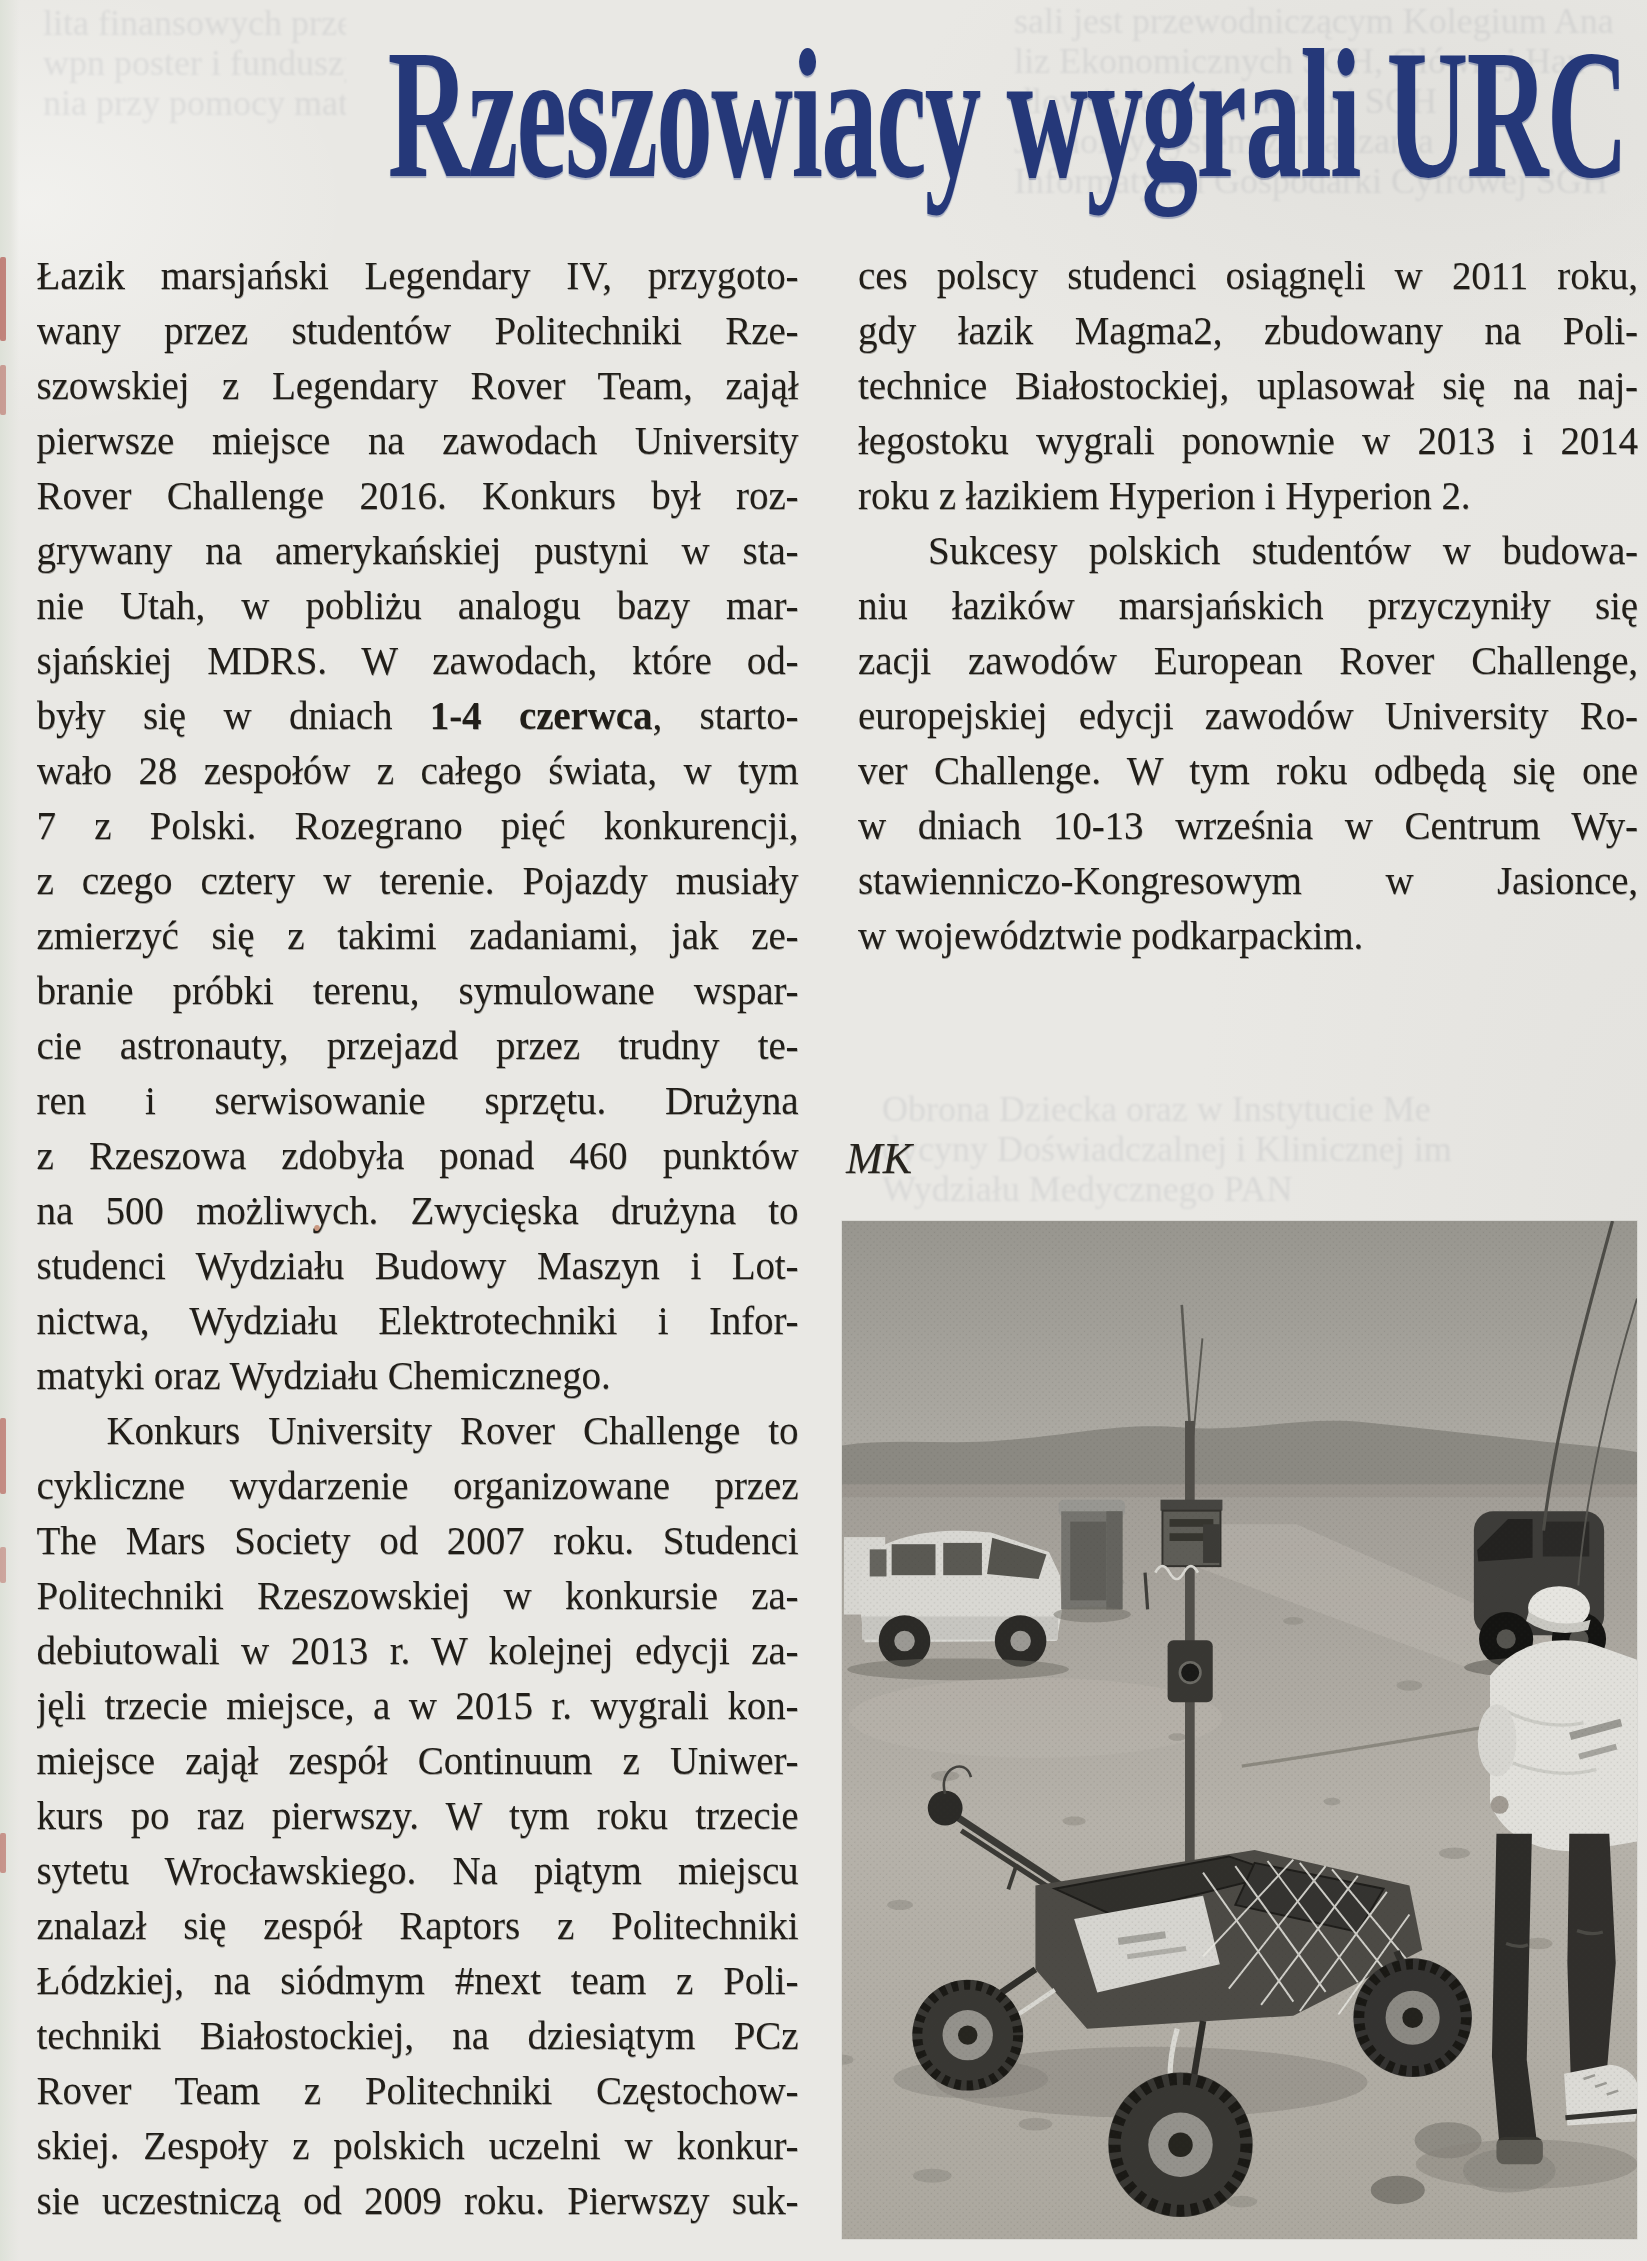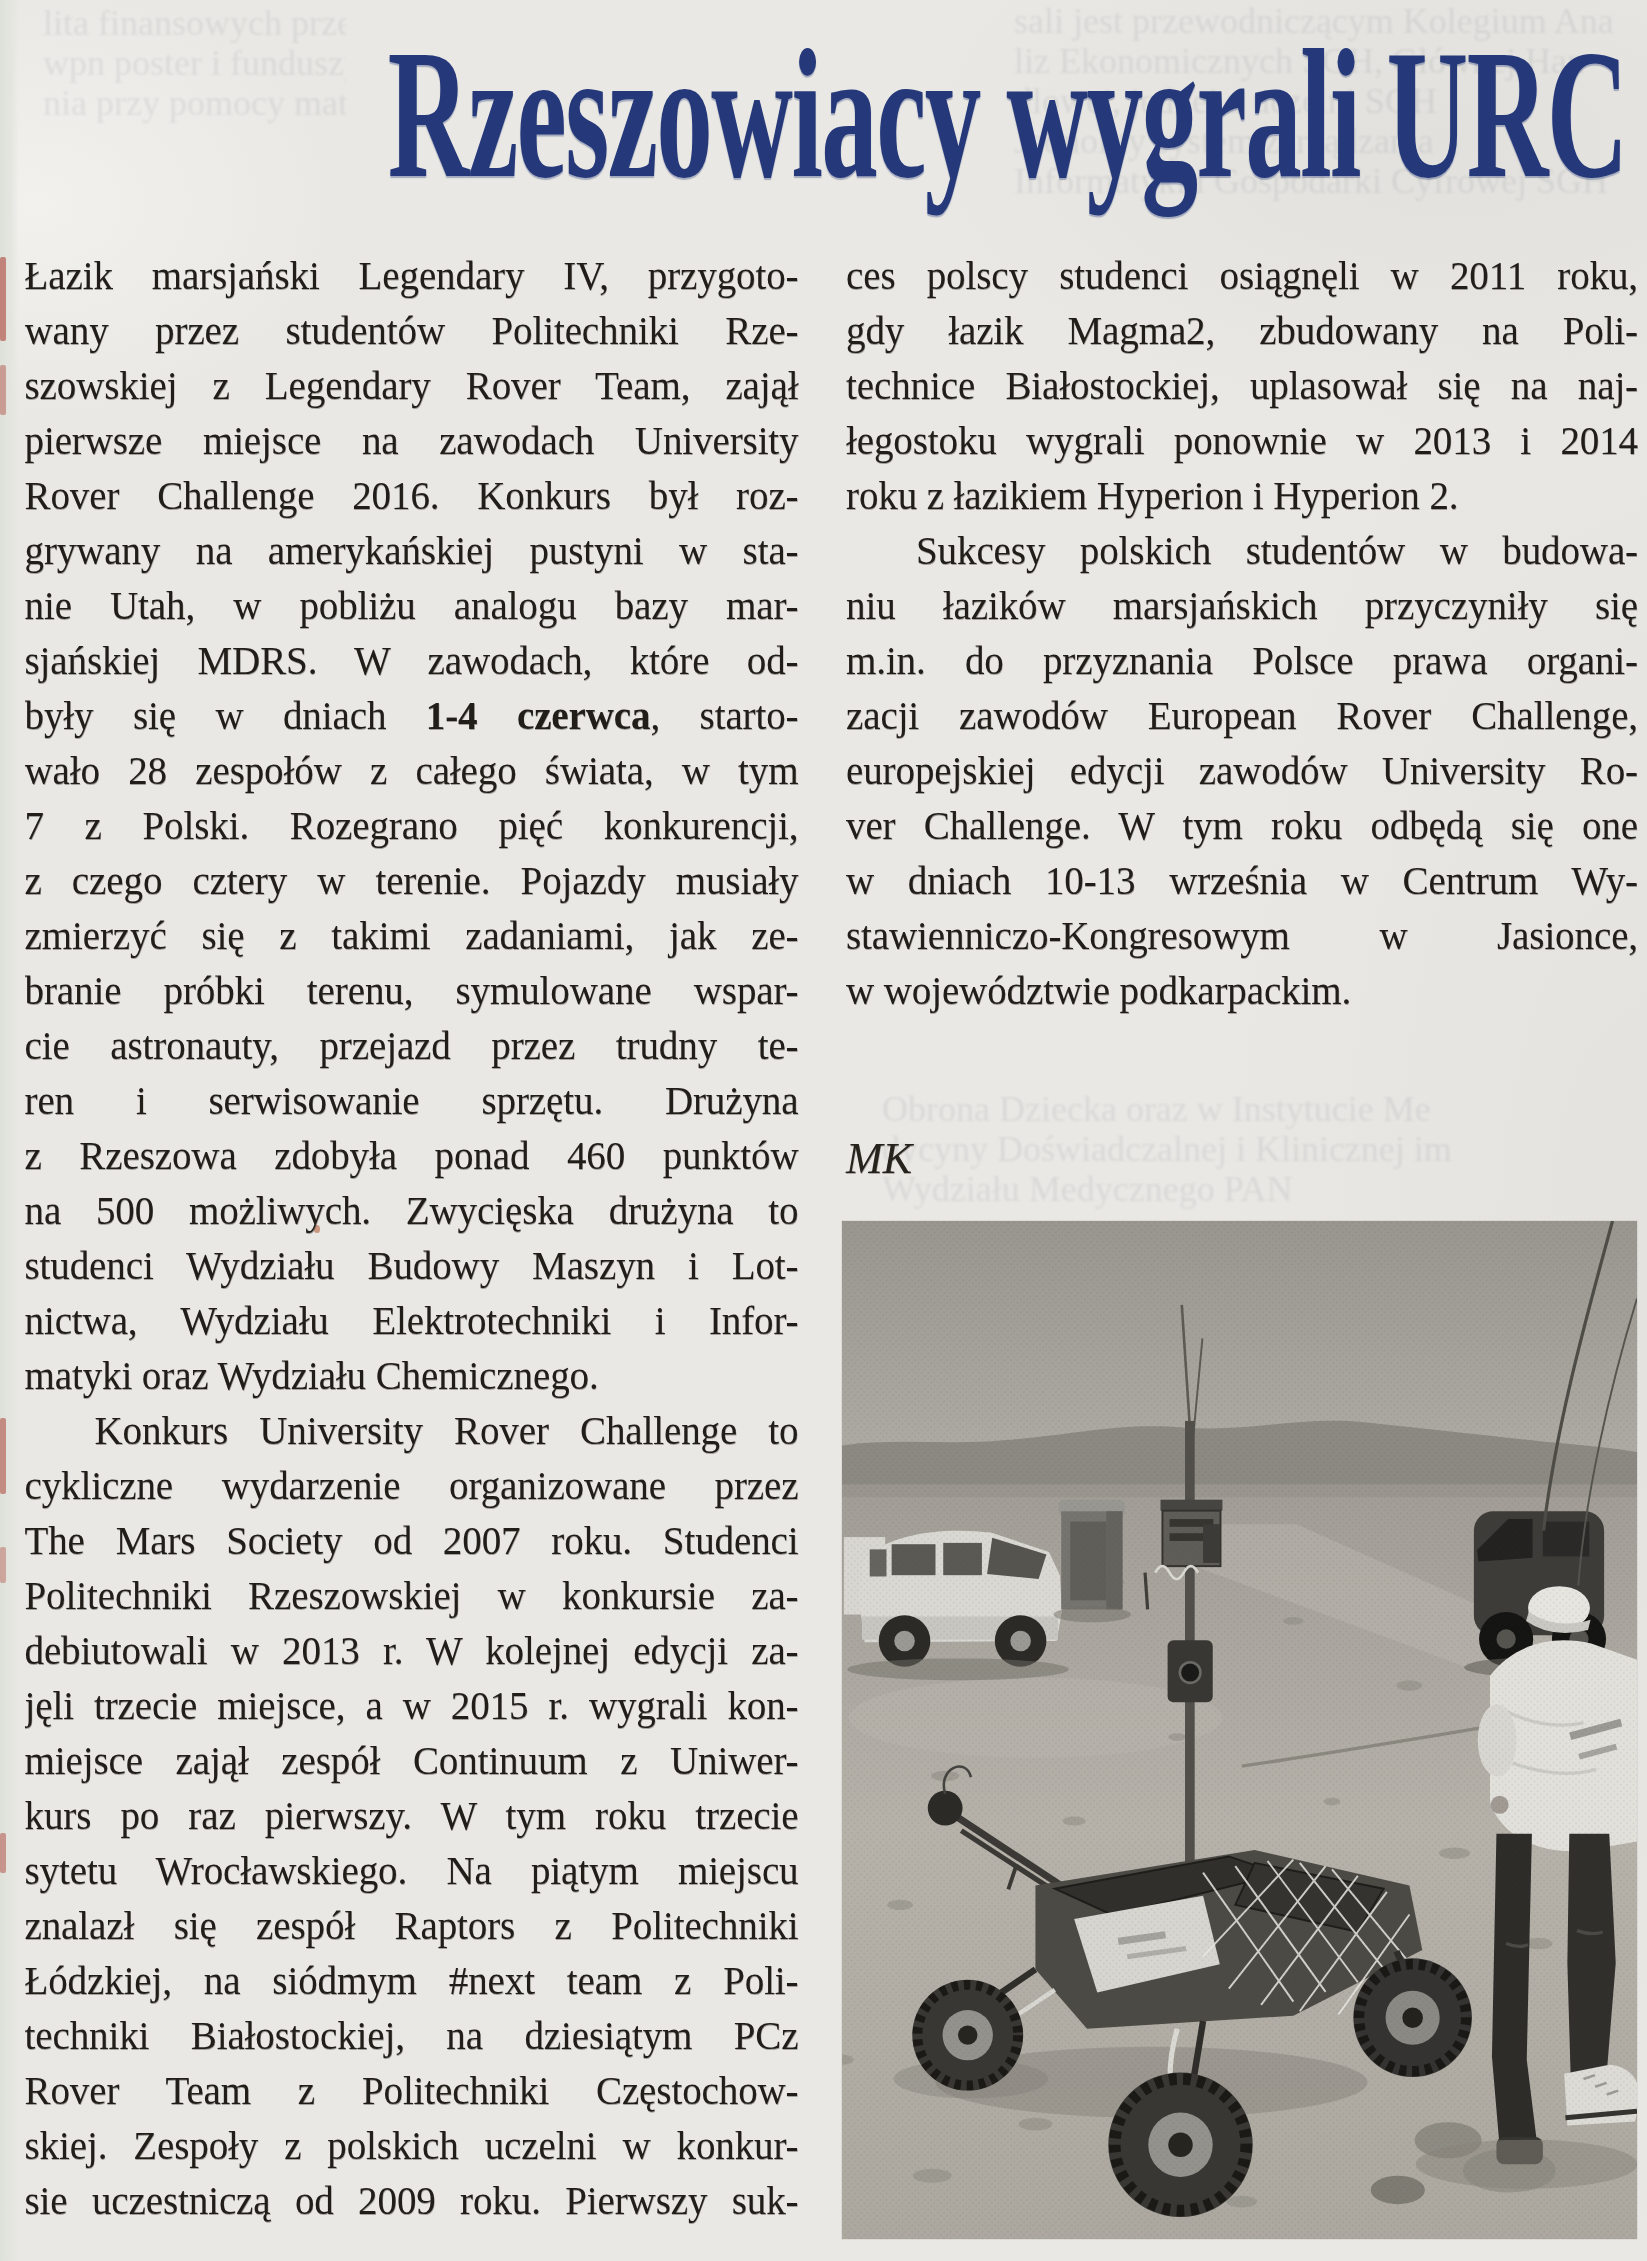--- a/index.html
+++ b/index.html
@@ -25,21 +25,21 @@
     color:#253879;font-weight:700;font-size:184px;line-height:193px;white-space:nowrap;}
   .title-inner{display:inline-block;transform:scaleX(0.615);transform-origin:50% 50%;
     letter-spacing:-2.6px;text-shadow:0 1.9px 1.3px rgba(37,56,121,0.35);}
 
   
   .col{position:absolute;top:248px;font-size:39px;color:#211e19;}
   #col-left{left:24.5px;width:774px;}
   #col-right{left:846px;width:792px;}
   .line{height:55px;line-height:55px;text-align:justify;text-align-last:justify;
     overflow:hidden;letter-spacing:-0.1px;white-space:nowrap;
-    text-shadow:0.4px 0.5px 0.6px rgba(24,21,15,0.34);}
+    text-shadow:0.4px 0.5px 0.6px rgba(24,21,15,0.34);margin-left:12px;}
   .line.noj{text-align-last:left;}
   .line.indent{text-indent:70px;}
   .line b{font-weight:700;}
 
   .byline{position:absolute;left:846px;width:789px;top:1130px;height:58px;line-height:58px;
     text-align:left;font-style:italic;font-size:44px;color:#26231d;
     text-shadow:0.4px 0.5px 0.6px rgba(24,21,15,0.3);}
 
   
   .photo{position:absolute;left:842px;top:1221px;width:795px;height:1018px;margin:0;
@@ -120,21 +120,20 @@
       <div class="line"><span>sie uczestniczą od 2009 roku. Pierwszy suk-</span></div>
     </div>
   <div id="col-right" class="col">
       <div class="line"><span>ces polscy studenci osiągnęli w 2011 roku,</span></div>
       <div class="line"><span>gdy łazik Magma2, zbudowany na Poli-</span></div>
       <div class="line"><span>technice Białostockiej, uplasował się na naj-</span></div>
       <div class="line"><span>łegostoku wygrali ponownie w 2013 i 2014</span></div>
       <div class="line noj"><span>roku z łazikiem Hyperion i Hyperion 2.</span></div>
       <div class="line indent"><span>Sukcesy polskich studentów w budowa-</span></div>
       <div class="line"><span>niu łazików marsjańskich przyczyniły się</span></div>
-      <div class="line"><span>m.in. do przyznania Polsce prawa organi-</span></div>
       <div class="line"><span>zacji zawodów European Rover Challenge,</span></div>
       <div class="line"><span>europejskiej edycji zawodów University Ro-</span></div>
       <div class="line"><span>ver Challenge. W tym roku odbędą się one</span></div>
       <div class="line"><span>w dniach 10-13 września w Centrum Wy-</span></div>
       <div class="line"><span>stawienniczo-Kongresowym w Jasionce,</span></div>
       <div class="line noj"><span>w województwie podkarpackim.</span></div>
     </div>
 
   <div class="byline">MK</div>
 

